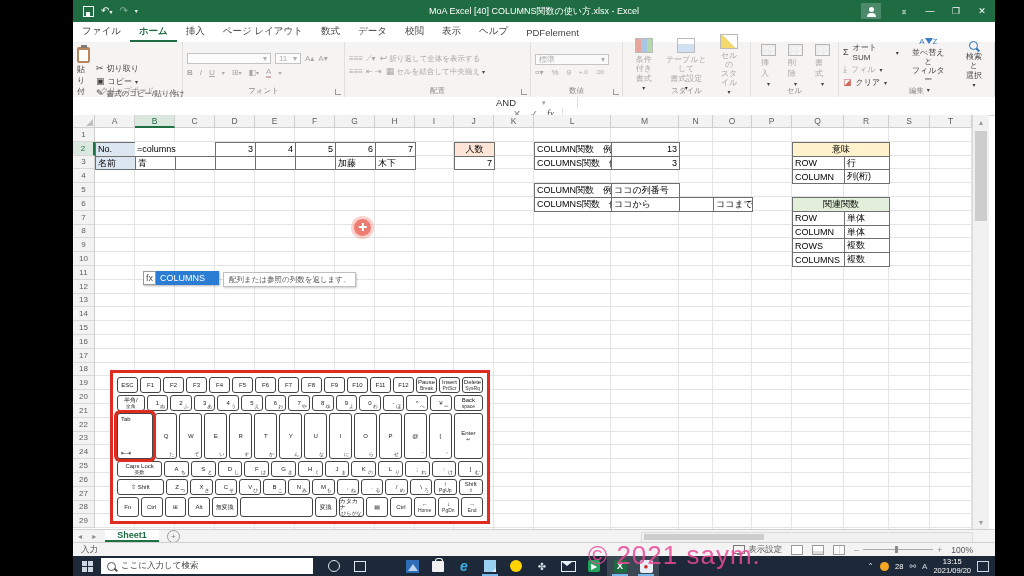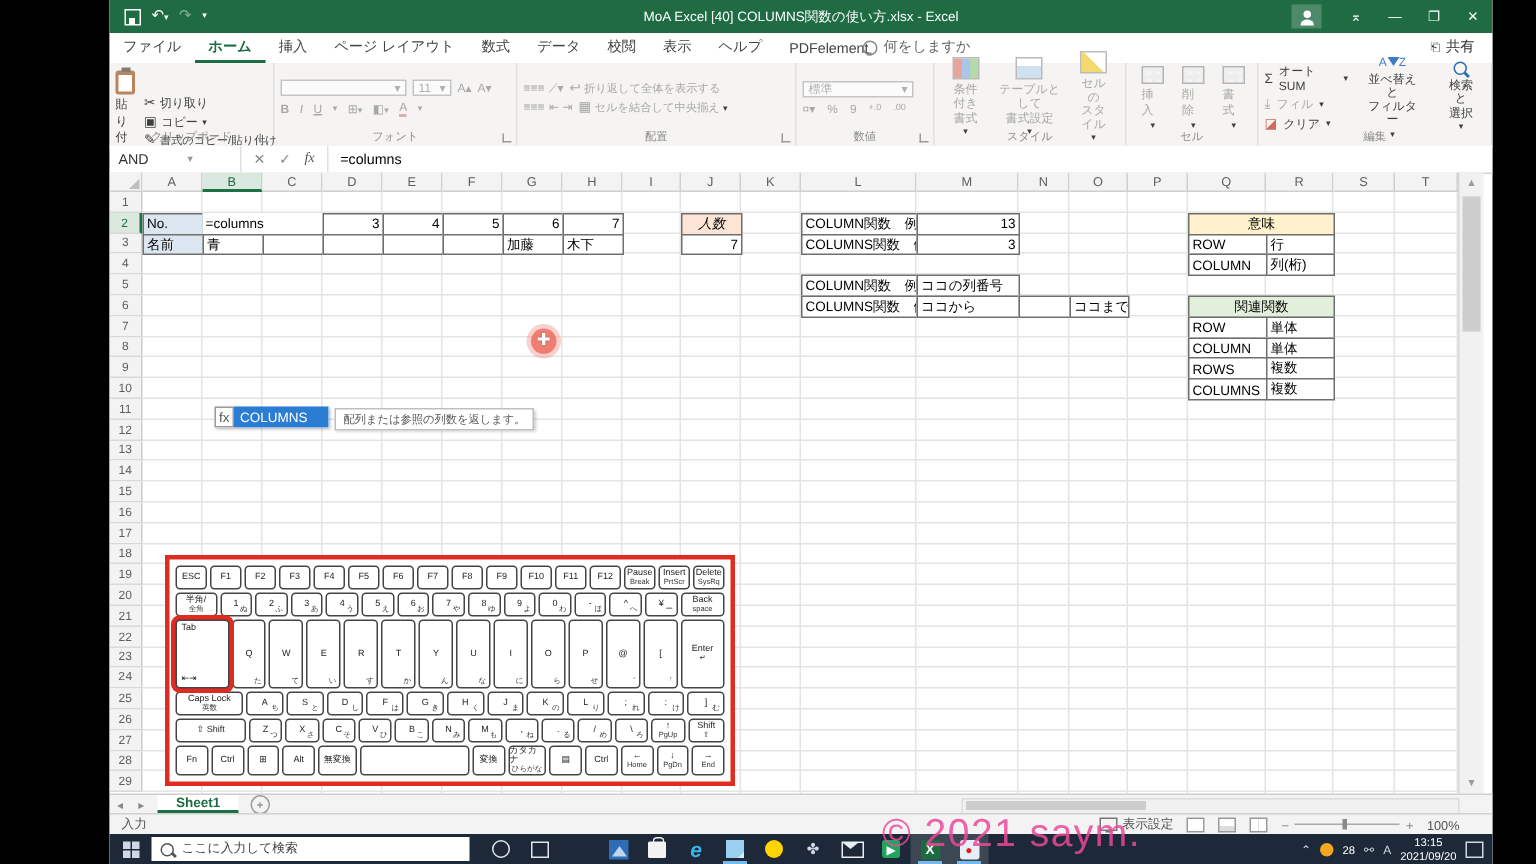--- a/index.html
+++ b/index.html
@@ -61,21 +61,21 @@
   .cellic{width:13px;height:10px;border:1px solid #b5b5b5;
     background:linear-gradient(#eee 50%,transparent 50%),linear-gradient(90deg,#eee 50%,transparent 50%);background-size:6px 5px}
   .editrows{display:flex;flex-direction:column;gap:2px;justify-content:center}
   .mag{width:7px;height:7px;border:1.5px solid #2b6cb3;border-radius:50%;position:relative;display:inline-block}
   .mag::after{content:"";position:absolute;width:4px;height:1.5px;background:#2b6cb3;right:-3px;bottom:-1px;transform:rotate(45deg)}
   .funnel{display:inline-block;width:0;height:0;border-left:4px solid transparent;border-right:4px solid transparent;border-top:6px solid #3b7cc4}
   .twol{white-space:pre-line;line-height:1.15;text-align:center}
 
   
   .fbar{position:absolute;left:0;top:97px;width:100%;height:18px;background:#fff;border-bottom:1px solid #d4d4d4;
-    display:flex;align-items:center;font-size:9.5px;color:#333;}
+    display:flex;align-items:center;font-size:9.5px;color:#333;flex-direction:column;}
   .namebox{width:88px;height:100%;border-right:1px solid #e0e0e0;display:flex;align-items:center;padding:0 6px;box-sizing:border-box;gap:26px}
   .fbtns{display:flex;align-items:center;gap:9px;padding:0 8px;border-right:1px solid #e0e0e0;height:100%;color:#8a8a8a}
   .fx{font-style:italic;font-family:"Liberation Serif","DejaVu Serif",serif;color:#555}
   .ftext{padding-left:8px;color:#000}
 
   
   .sheet{position:absolute;left:0;top:115px;width:899px;height:414px;background:#fff;overflow:hidden;}
   .corner{position:absolute;left:0;top:0;width:22px;height:13px;background:#f3f3f3;border-right:1px solid #cfcfcf;border-bottom:1px solid #cfcfcf;box-sizing:border-box}
   .corner::after{content:"";position:absolute;right:1px;bottom:1px;border-left:7px solid transparent;border-bottom:7px solid #c0c0c0}
   .colh{position:absolute;top:0;height:13px;background:#f3f3f3;border-right:1px solid #cfcfcf;border-bottom:1px solid #cfcfcf;
@@ -219,30 +219,20 @@
         <div class="rtab active">ホーム</div>
         <div class="rtab">挿入</div>
         <div class="rtab">ページ レイアウト</div>
         <div class="rtab">数式</div>
         <div class="rtab">データ</div>
         <div class="rtab">校閲</div>
         <div class="rtab">表示</div>
         <div class="rtab">ヘルプ</div>
         <div class="rtab">PDFelement</div>
       </div>
-  <div class="tabsrow" style="pointer-events:none;background:transparent">
-    <div class="tellme" style="margin-left:488px">
-      <span class="bulb"></span>
-      <span>何をしますか</span>
-    </div>
-    <div class="share">
-      <span style="font-size:8px">⎗</span>
-      <span>共有</span>
-    </div>
-  </div>
 
   <div class="ribbon">
     <div class="rgroup" style="width:110px">
       <div class="row" style="flex:1">
         <div class="pastebtn">
           <span class="clip"></span>
           <span>貼り付け</span>
               <span class="carD">▾</span>
         </div>
         <div class="minirows">
@@ -517,21 +507,21 @@
         <div class="vline" style="left: 771px; width: 45px;"></div>
         <div class="vline" style="left: 816px; width: 41px;"></div>
         <div class="vline" style="left: 857px; width: 42px;"></div>
         <div class="cell lblue" style="left: 22px; top: 26.8px; width: 41px; height: 14.8px;">No.</div>
         <div class="cell edit" style="left: 62px; top: 26.8px; width: 81px; height: 14.8px;">=columns</div>
         <div class="cell num" style="left: 142px; top: 26.8px; width: 41px; height: 14.8px;">3</div>
         <div class="cell num" style="left: 182px; top: 26.8px; width: 41px; height: 14.8px;">4</div>
         <div class="cell num" style="left: 222px; top: 26.8px; width: 41px; height: 14.8px;">5</div>
         <div class="cell num" style="left: 262px; top: 26.8px; width: 41px; height: 14.8px;">6</div>
         <div class="cell num" style="left: 302px; top: 26.8px; width: 41px; height: 14.8px;">7</div>
-        <div class="cell peach" style="left: 381px; top: 26.8px; width: 41px; height: 14.8px; font-style: italic;">人数</div>
+        <div class="cell peach" style="left: 381px; top: 26.8px; width: 41px; height: 14.8px;">人数</div>
         <div class="cell lblue" style="left: 22px; top: 40.6px; width: 41px; height: 14.8px;">名前</div>
         <div class="cell btxt" style="left: 62px; top: 40.6px; width: 41px; height: 14.8px;">青</div>
         <div class="cell btxt" style="left: 102px; top: 40.6px; width: 41px; height: 14.8px;"></div>
         <div class="cell btxt" style="left: 142px; top: 40.6px; width: 41px; height: 14.8px;"></div>
         <div class="cell btxt" style="left: 182px; top: 40.6px; width: 41px; height: 14.8px;"></div>
         <div class="cell btxt" style="left: 222px; top: 40.6px; width: 41px; height: 14.8px;"></div>
         <div class="cell btxt" style="left: 262px; top: 40.6px; width: 41px; height: 14.8px;">加藤</div>
         <div class="cell btxt" style="left: 302px; top: 40.6px; width: 41px; height: 14.8px;">木下</div>
         <div class="cell num" style="left: 381px; top: 40.6px; width: 41px; height: 14.8px;">7</div>
         <div class="cell btxt" style="left: 461px; top: 26.8px; width: 78px; height: 14.8px;">COLUMN関数　例</div>

